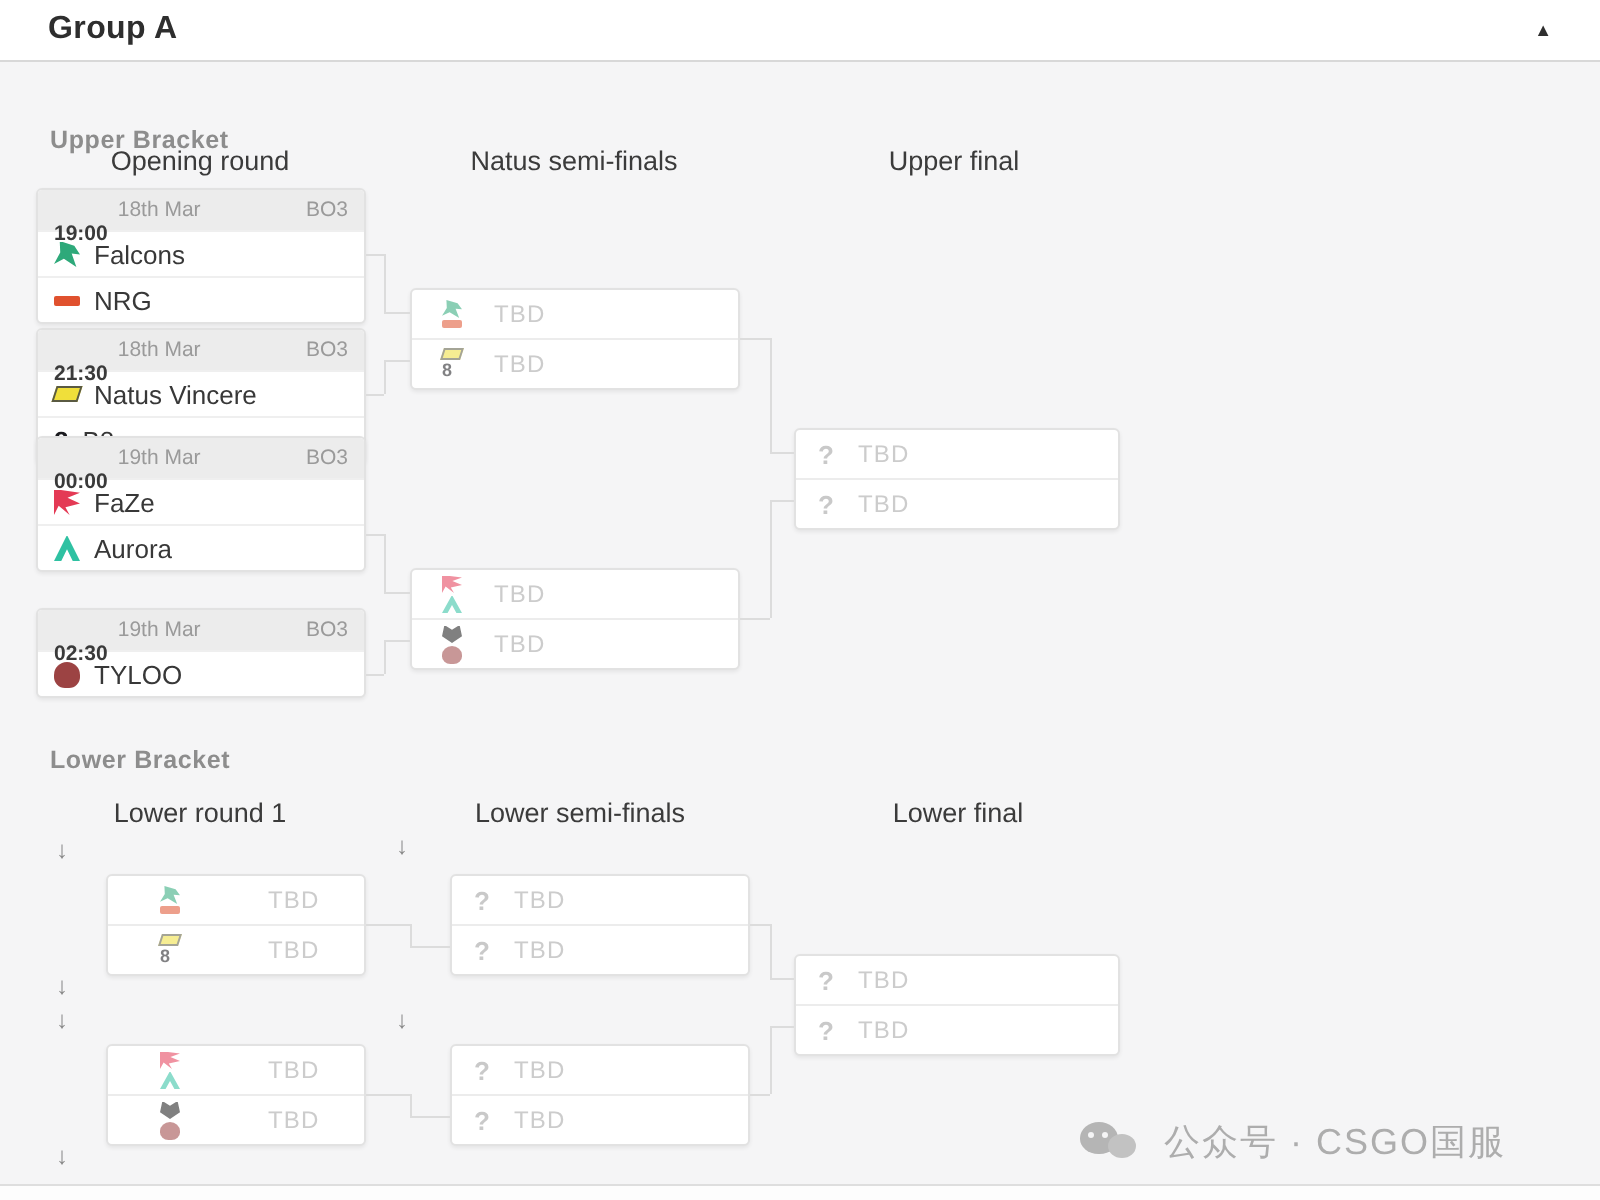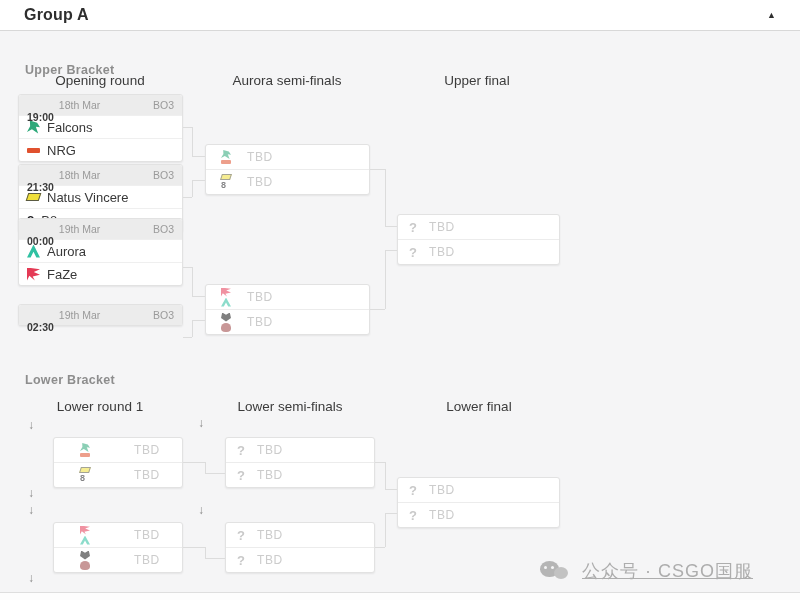--- a/index.html
+++ b/index.html
@@ -43,42 +43,42 @@
   .stack .text-icon{font-size:9px;line-height:9px;}
   .stack .shape-mark{height:4px;}
   .stack .shape-tag{height:6px;}
   .qicon{font-size:13px;font-weight:bold;color:#c9c9c9;width:12px;text-align:center;flex:none;}
   
   .cx{position:absolute;height:1px;background:#dcdcdc;}
   .cy{position:absolute;width:1px;background:#dcdcdc;}
   .drop{position:absolute;font-size:12px;color:#8a8a8a;line-height:14px;}
   
   .watermark{position:absolute;left:540px;top:559px;display:flex;align-items:center;gap:9px;}
-  .wtext{font-size:18px;color:#adadad;letter-spacing:1px;text-decoration:underline;}
+  .wtext{font-size:18px;color:#adadad;letter-spacing:1px;}
   .wicon{position:relative;width:33px;height:24px;}
   .wb1{position:absolute;left:0;top:2px;width:19px;height:16px;background:#b5b5b5;border-radius:50% 50% 48% 48%;}
   .wb2{position:absolute;left:14px;top:8px;width:14px;height:12px;background:#c2c2c2;border-radius:50%;}
   .wb1:after{content:"";position:absolute;left:4px;top:5px;width:3px;height:3px;background:#f5f5f6;border-radius:50%;box-shadow:7px 0 0 #f5f5f6;}
   
   .bottomstrip{position:absolute;left:0;top:592px;width:800px;height:8px;background:#fdfdfd;border-top:1px solid #dedede;}
 </style>
 </head>
 <body>
 
 <div class="screen">
 
   <div class="titlebar">
     <span class="title">Group A</span>
     <span class="chev">▲</span>
   </div>
 
   <div>
     <span class="seclabel" style="left:25px;top:63px;">Upper Bracket</span>
     <span class="colhead" style="left:30px;top:73px;width:140px;">Opening round</span>
-    <span class="colhead" style="left:217px;top:73px;width:140px;">Aurora semi-finals</span>
+    <span class="colhead" style="left:217px;top:73px;width:140px;">Natus semi-finals</span>
     <span class="colhead" style="left:407px;top:73px;width:140px;">Upper final</span>
 
     <div class="card" style="left:18px;top:94px;width:165px;">
       <div class="mhead">
         <span class="mtime">19:00</span>
         <span class="mdate">18th Mar</span>
         <span class="mfmt">BO3</span>
       </div>
       <div class="trow">
         <span class="ticon shape-falcon" style="background: rgb(46, 169, 122);"></span>
@@ -106,34 +106,38 @@
       </div>
     </div>
 
     <div class="card" style="left:18px;top:218px;width:165px;">
       <div class="mhead">
         <span class="mtime">00:00</span>
         <span class="mdate">19th Mar</span>
         <span class="mfmt">BO3</span>
       </div>
       <div class="trow">
+        <span class="ticon shape-claw" style="background: rgb(228, 58, 85);"></span>
+        <span>FaZe</span>
+      </div>
+      <div class="trow">
         <span class="ticon shape-tri" style="background: rgb(47, 193, 162);"></span>
         <span>Aurora</span>
-      </div>
-      <div class="trow">
-        <span class="ticon shape-claw" style="background: rgb(228, 58, 85);"></span>
-        <span>FaZe</span>
       </div>
     </div>
 
     <div class="card" style="left:18px;top:304px;width:165px;">
       <div class="mhead">
         <span class="mtime">02:30</span>
         <span class="mdate">19th Mar</span>
         <span class="mfmt">BO3</span>
+      </div>
+      <div class="trow">
+        <span class="ticon shape-blob" style="background: rgb(156, 67, 67);"></span>
+        <span>TYLOO</span>
       </div>
     </div>
 
     <div class="card" style="left:205px;top:144px;width:165px;">
       <div class="srow">
         <span class="stack">
           <span class="ticon shape-falcon" style="background: rgb(46, 169, 122);"></span>
           <span class="ticon shape-mark" style="background: rgb(224, 81, 46);"></span>
         </span>
         <span class="tbd">TBD</span>

